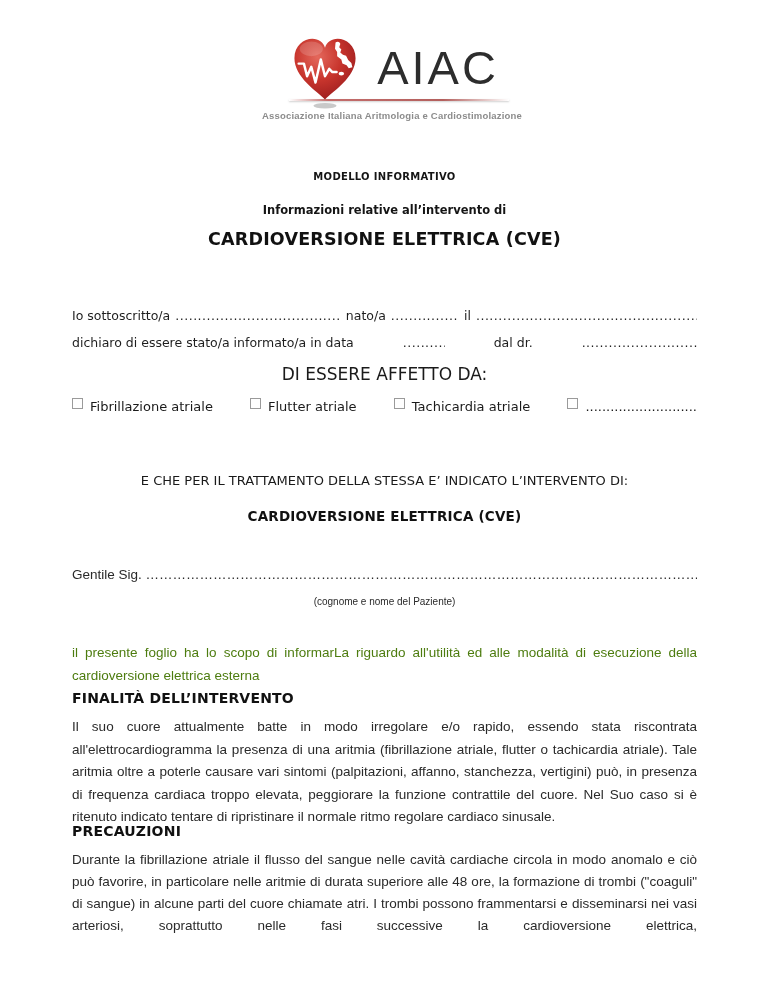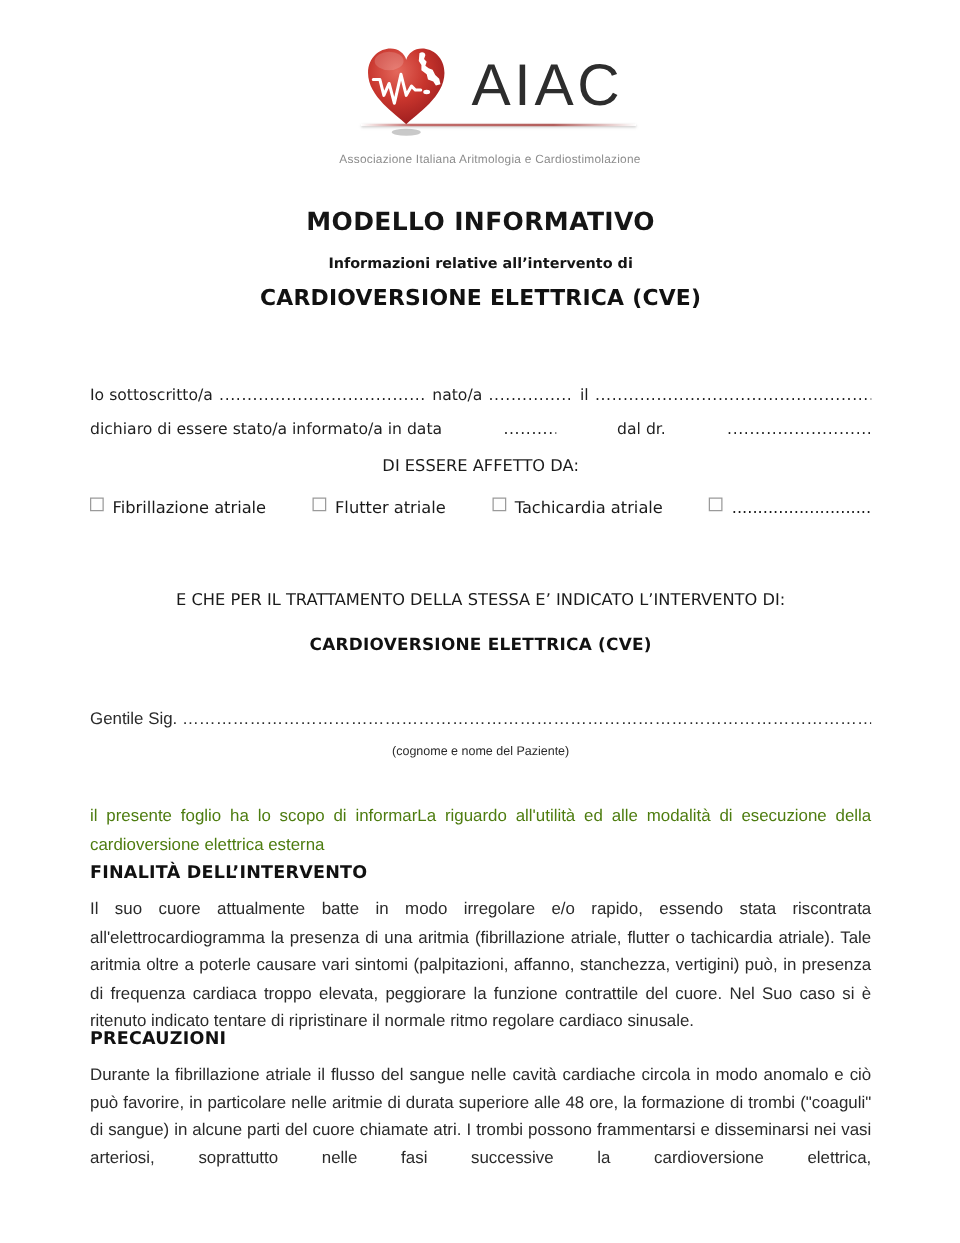--- a/index.html
+++ b/index.html
@@ -33,41 +33,41 @@
     color:#2d2d2d; line-height:60px; margin-left:12px; margin-top:-6px;
   }
   .logo-line {
     width:220px; height:2px; margin-top:-9px; margin-left:14px;
     background:linear-gradient(to right,
       rgba(176,60,58,0) 0%, rgba(176,60,58,.75) 18%,
       rgba(160,55,52,.8) 70%, rgba(176,60,58,0) 100%);
     box-shadow:0 1px 2px rgba(120,120,120,.35);
   }
   .logo-subtitle {
-    margin-top:21px; font-size:9.5px; letter-spacing:.2px;
-    color:#8c8c8c; line-height:12px;
+    margin-top:9px; font-size:9.5px; letter-spacing:.2px;
+    color:#8c8c8c; line-height:12px;font-weight:bold;
   }
 
   
-  .h-doc   { top:168px; font-size:20px;   line-height:18px; letter-spacing:.3px; color:#151515; }
+  .h-doc   { top:168px; font-size:10px;   line-height:18px; letter-spacing:.3px; color:#151515; }
   .h-intro { top:203px; font-size:11.5px; line-height:15px; color:#151515; }
   .h-proc  { top:227px; font-size:17.5px; line-height:24px; letter-spacing:.2px; color:#111111; }
 
   
   .dotline { display:flex; align-items:baseline; font-size:12.5px; line-height:17px;
              white-space:nowrap; color:#1e1e1e; }
   .line1 { top:307px; }
   .line2 { top:334px;gap:44px; }
   .leader { overflow:hidden; white-space:nowrap; min-width:0; margin:0 5px;
             letter-spacing:.5px; color:#1e1e1e; }
   .leader.last { margin-right:0; }
   .g170 { flex:170 1 0px; } .g70 { flex:70 1 0px; } .g227 { flex:227 1 0px; }
   .g68  { flex:68 1 0px; }  .g187 { flex:187 1 0px; }
 
-  .affetto { top:366px; font-size:13px; line-height:16px; color:#1a1a1a; }
+  .affetto { top:366px; font-size:17px; line-height:16px; color:#1a1a1a; }
 
   
   .cbrow { top:398px; display:flex; justify-content:space-between;
            font-size:13px; line-height:17px; white-space:nowrap; color:#1a1a1a; }
   .cb-item { display:flex; }
   .cb-box {
     display:inline-block; width:9px; height:9px;
     border:1px solid #9a9a9a; background:#fefefe;
     margin-right:7px; flex:none;
   }

